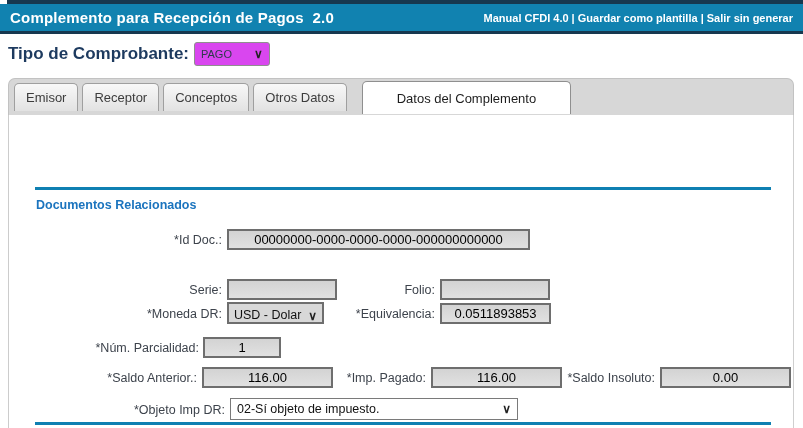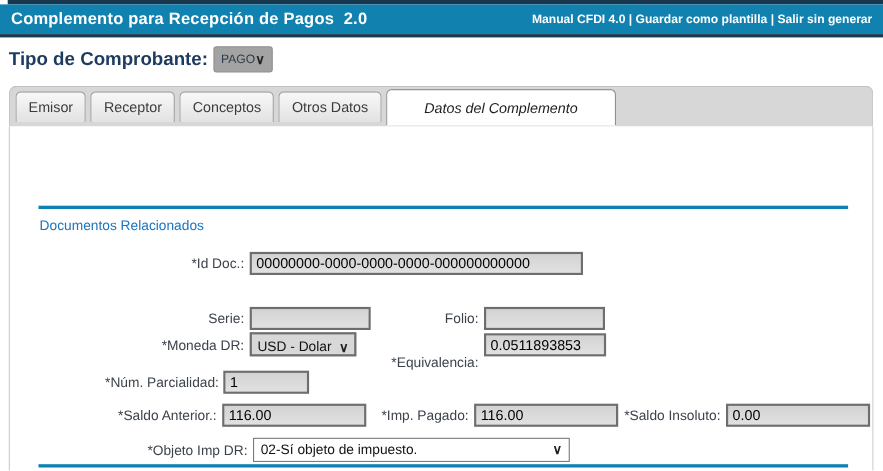--- a/index.html
+++ b/index.html
@@ -11,46 +11,46 @@
   .header-bar{height:27px;background:var(--header_bar,#1182b0);display:flex;
               align-items:center;justify-content:space-between;padding:0 10px;}
   .header-title{color:#fff;font-weight:bold;font-size:15px;letter-spacing:.2px;}
   .header-links{color:#fff;font-weight:bold;font-size:11px;white-space:pre;}
   .header-links span{cursor:pointer;}
   .bottom-strip{height:3px;background:var(--header_strip,#17384f);}
 
   
   .tipo-row{position:absolute;left:8px;top:42px;display:flex;align-items:center;}
   .tipo-label{font-size:17px;font-weight:bold;color:#1d3a5f;margin-right:5px;}
-  .tipo-select{display:inline-flex;align-items:center;gap:0;height:22px;
-               padding:0 6px;background:#a3a3a3;border:1px solid #8f8f8f;
+  .tipo-select{display:inline-flex;align-items:center;gap:22px;height:22px;
+               padding:0 6px;background:#d946ef;border:1px solid #8f8f8f;
                border-radius:3px;font-size:11px;color:#2d3a4a;cursor:pointer;}
 
   
   .main-box{position:absolute;left:8px;top:78px;width:786px;height:350px;}
   .tab-strip{height:37px;box-sizing:border-box;background:#d7d7d7;
              border:1px solid #c2c2c2;border-bottom:none;border-radius:7px 7px 0 0;
              display:flex;align-items:center;padding-left:5px;}
   .tab{font-size:13px;color:#3c3c3c;background:linear-gradient(#f8f8f8,#e2e2e2);
        border:1px solid #9f9f9f;border-bottom:none;border-radius:5px 5px 0 0;
        padding:6px 11px;margin-right:4px;cursor:pointer;white-space:nowrap;}
-  .tab.active{background:#fff;color:#1d1d1d;padding:9px 34px 8px;margin-left:0;
-              border-color:#8f8f8f;position:relative;z-index:2;font-style:italic;}
+  .tab.active{background:#fff;color:#1d1d1d;padding:9px 34px 8px;margin-left:11px;
+              border-color:#8f8f8f;position:relative;z-index:2;}
   .tab-content{position:relative;box-sizing:border-box;background:#fff;height:313px;
                border-left:1px solid #cccccc;border-right:1px solid #cfcfcf;}
 
   
   .bluehr{position:absolute;height:3px;background:var(--divider,#0f80b2);}
-  .section-title{position:absolute;font-size:12.5px;font-weight:normal;
+  .section-title{position:absolute;font-size:12.5px;font-weight:bold;
                  color:var(--section_title,#1b74be);}
   .flabel{position:absolute;text-align:right;font-size:12.5px;color:#3d434c;
           white-space:nowrap;}
   .inp{position:absolute;box-sizing:border-box;height:21px;
        background:linear-gradient(#d3d3d3,#e1e1e1);border:2px solid #6e6e6e;
-       font-size:13px;color:#000;padding:0 4px;font-family:inherit;outline:none;}
+       font-size:13px;color:#000;padding:0 4px;font-family:inherit;outline:none;text-align:center;}
   .fsel{position:absolute;box-sizing:border-box;display:flex;align-items:center;
         justify-content:space-between;cursor:pointer;}
   .fsel-gray{height:22px;background:#d8d8d8;border:2px solid #6e6e6e;
              font-size:12.5px;color:#111;padding:0 5px;}
   .fsel-white{height:22px;background:#fff;border:1px solid #7a7a7a;
               font-size:12.5px;color:#111;padding:0 6px;}
   .chev{font-weight:bold;font-size:12px;color:#222;line-height:1;}
 </style>
 </head>
 <body>
@@ -95,21 +95,21 @@
       <div class="flabel" style="left:13px;top:168px;width:200px;">Serie:</div>
       <input class="inp" style="left: 218px; top: 164px; width: 110px;" readonly="" value="">
       <div class="flabel" style="left:326px;top:168px;width:100px;">Folio:</div>
       <input class="inp" style="left: 431px; top: 164px; width: 110px;" readonly="" value="">
 
       <div class="flabel" style="left:13px;top:192px;width:200px;">*Moneda DR:</div>
       <span class="fsel fsel-gray" style="left:218px;top:187px;width:97px;align-items:flex-end;">
         <span>USD - Dolar</span>
         <span class="chev">∨</span>
       </span>
-      <div class="flabel" style="left:326px;top:208px;width:100px;">*Equivalencia:</div>
+      <div class="flabel" style="left:326px;top:192px;width:100px;">*Equivalencia:</div>
       <input class="inp" style="left: 431px; top: 188px; width: 111px;" readonly="" value="0.0511893853">
 
       <div class="flabel" style="left:0px;top:226px;width:190px;">*Núm. Parcialidad:</div>
       <input class="inp" style="left: 194px; top: 222px; width: 78px;" readonly="" value="1">
 
       <div class="flabel" style="left:0px;top:256px;width:188px;">*Saldo Anterior.:</div>
       <input class="inp" style="left: 193px; top: 252px; width: 131px;" readonly="" value="116.00">
       <div class="flabel" style="left:317px;top:256px;width:100px;">*Imp. Pagado:</div>
       <input class="inp" style="left: 422px; top: 252px; width: 131px;" readonly="" value="116.00">
       <div class="flabel" style="left:546px;top:256px;width:100px;">*Saldo Insoluto:</div>

